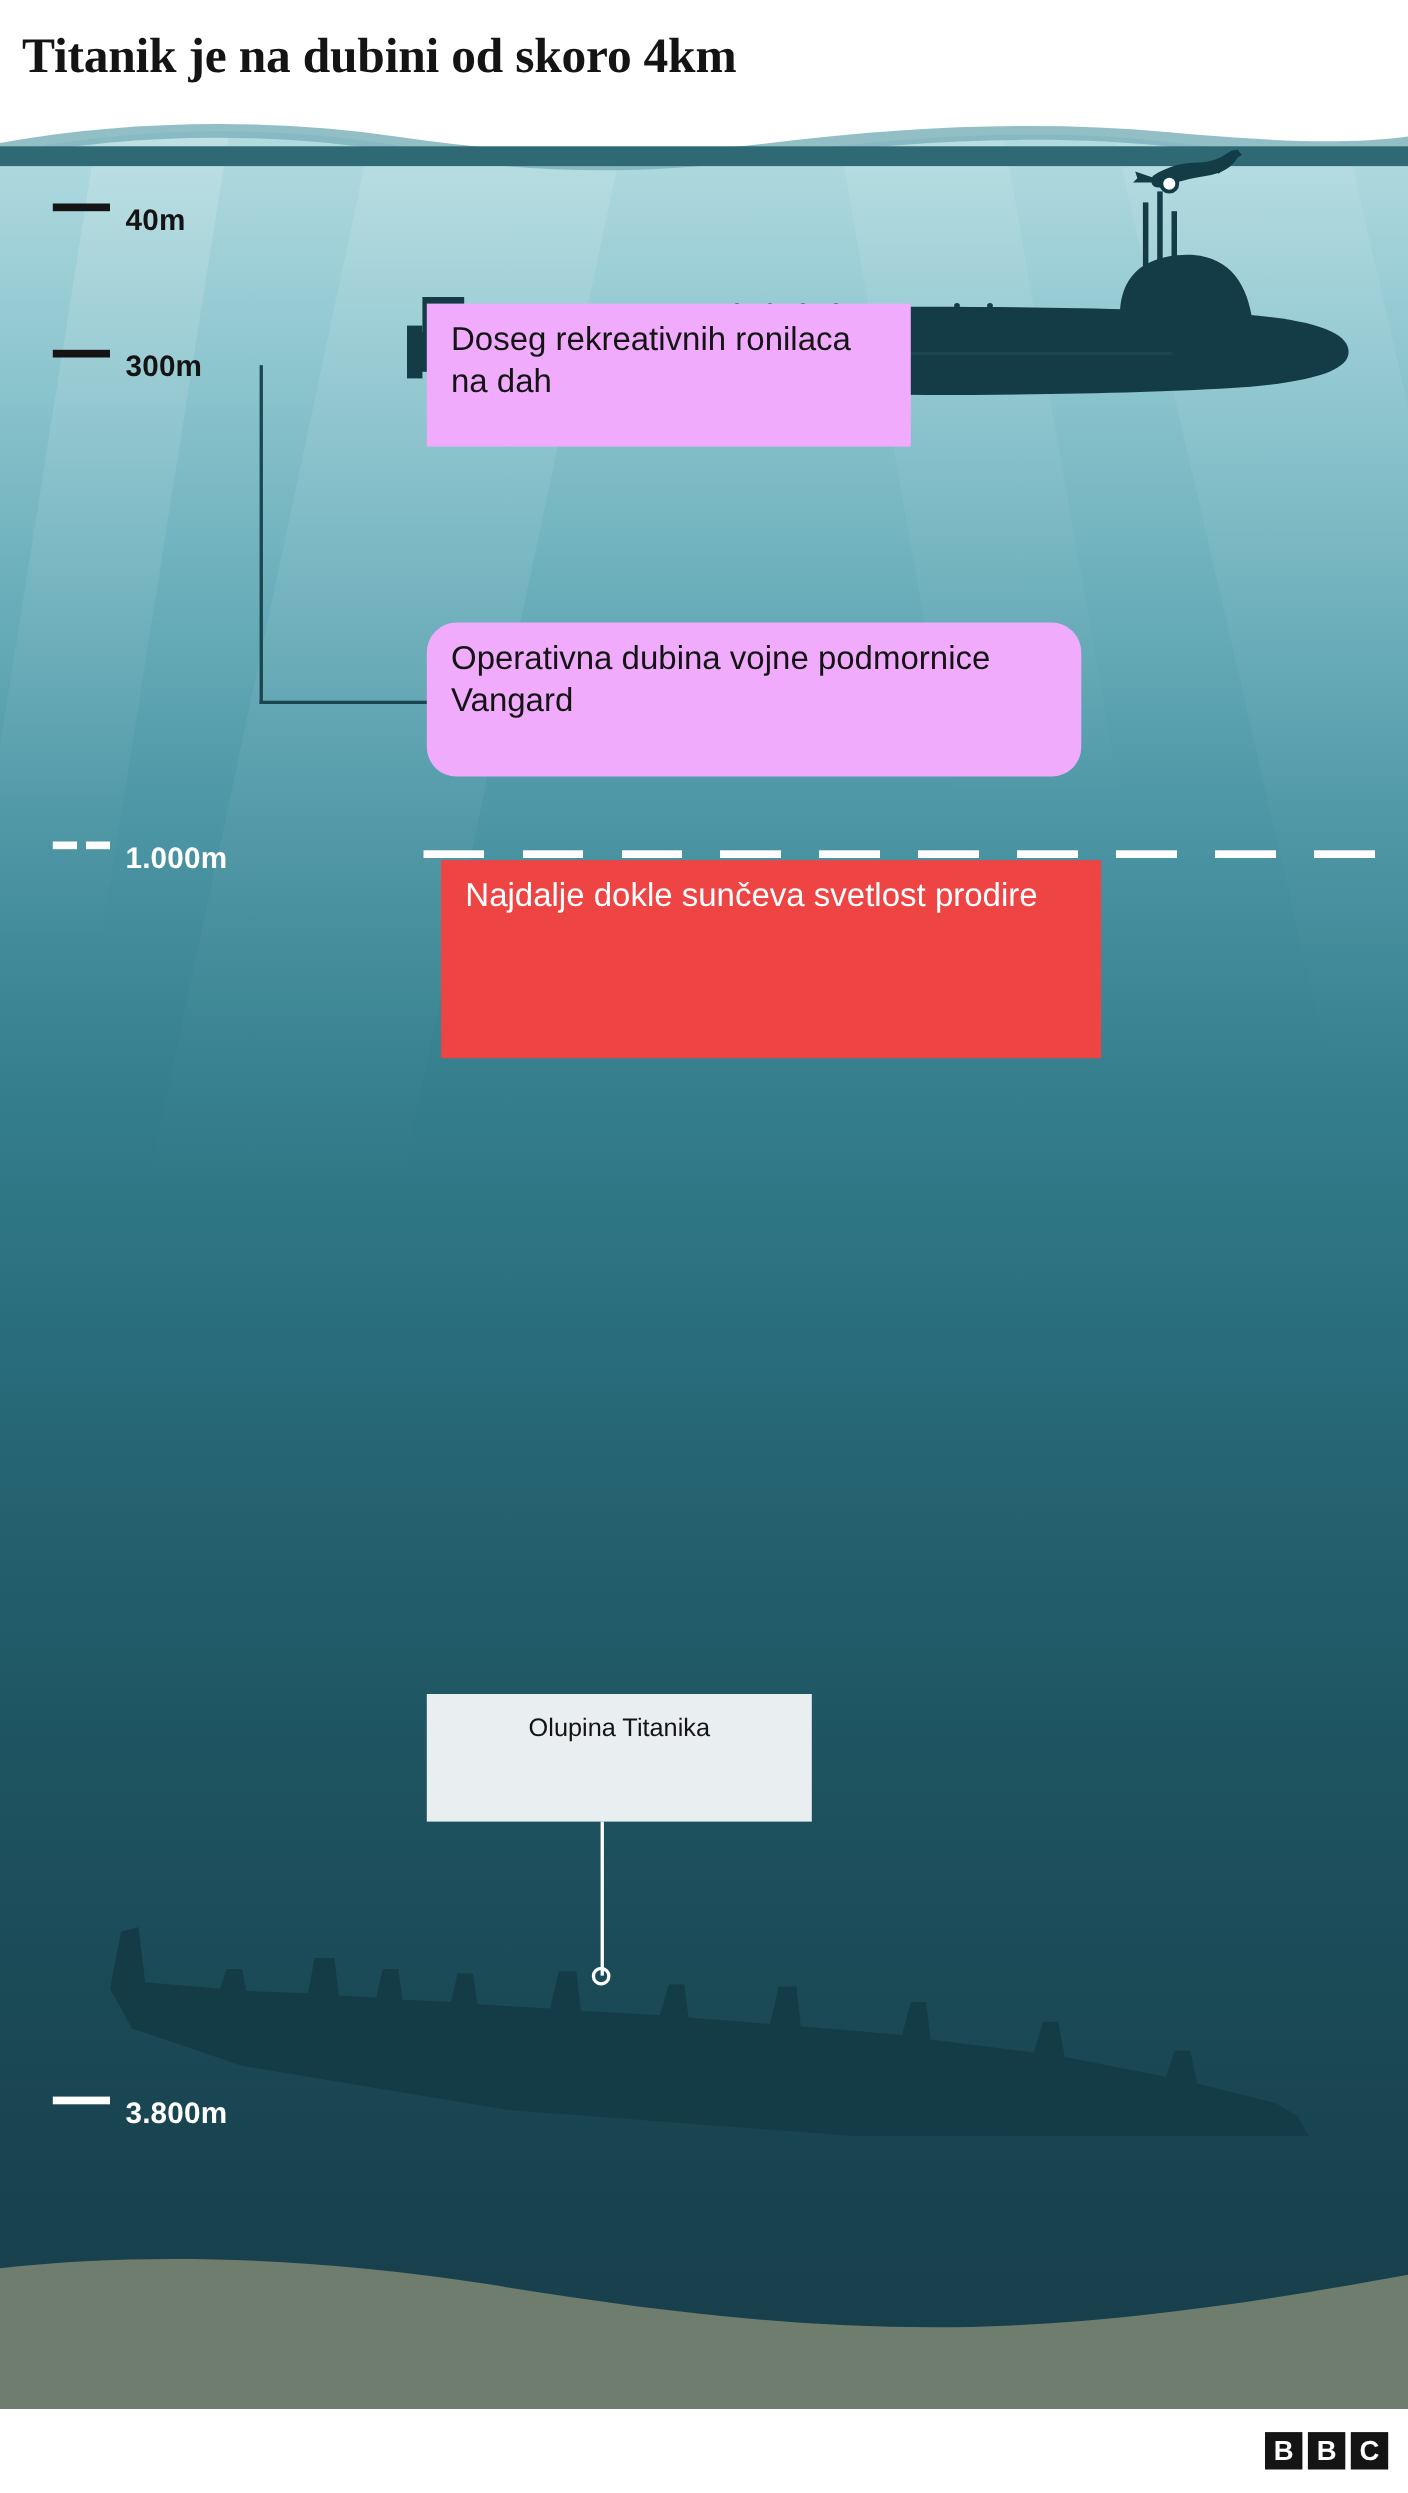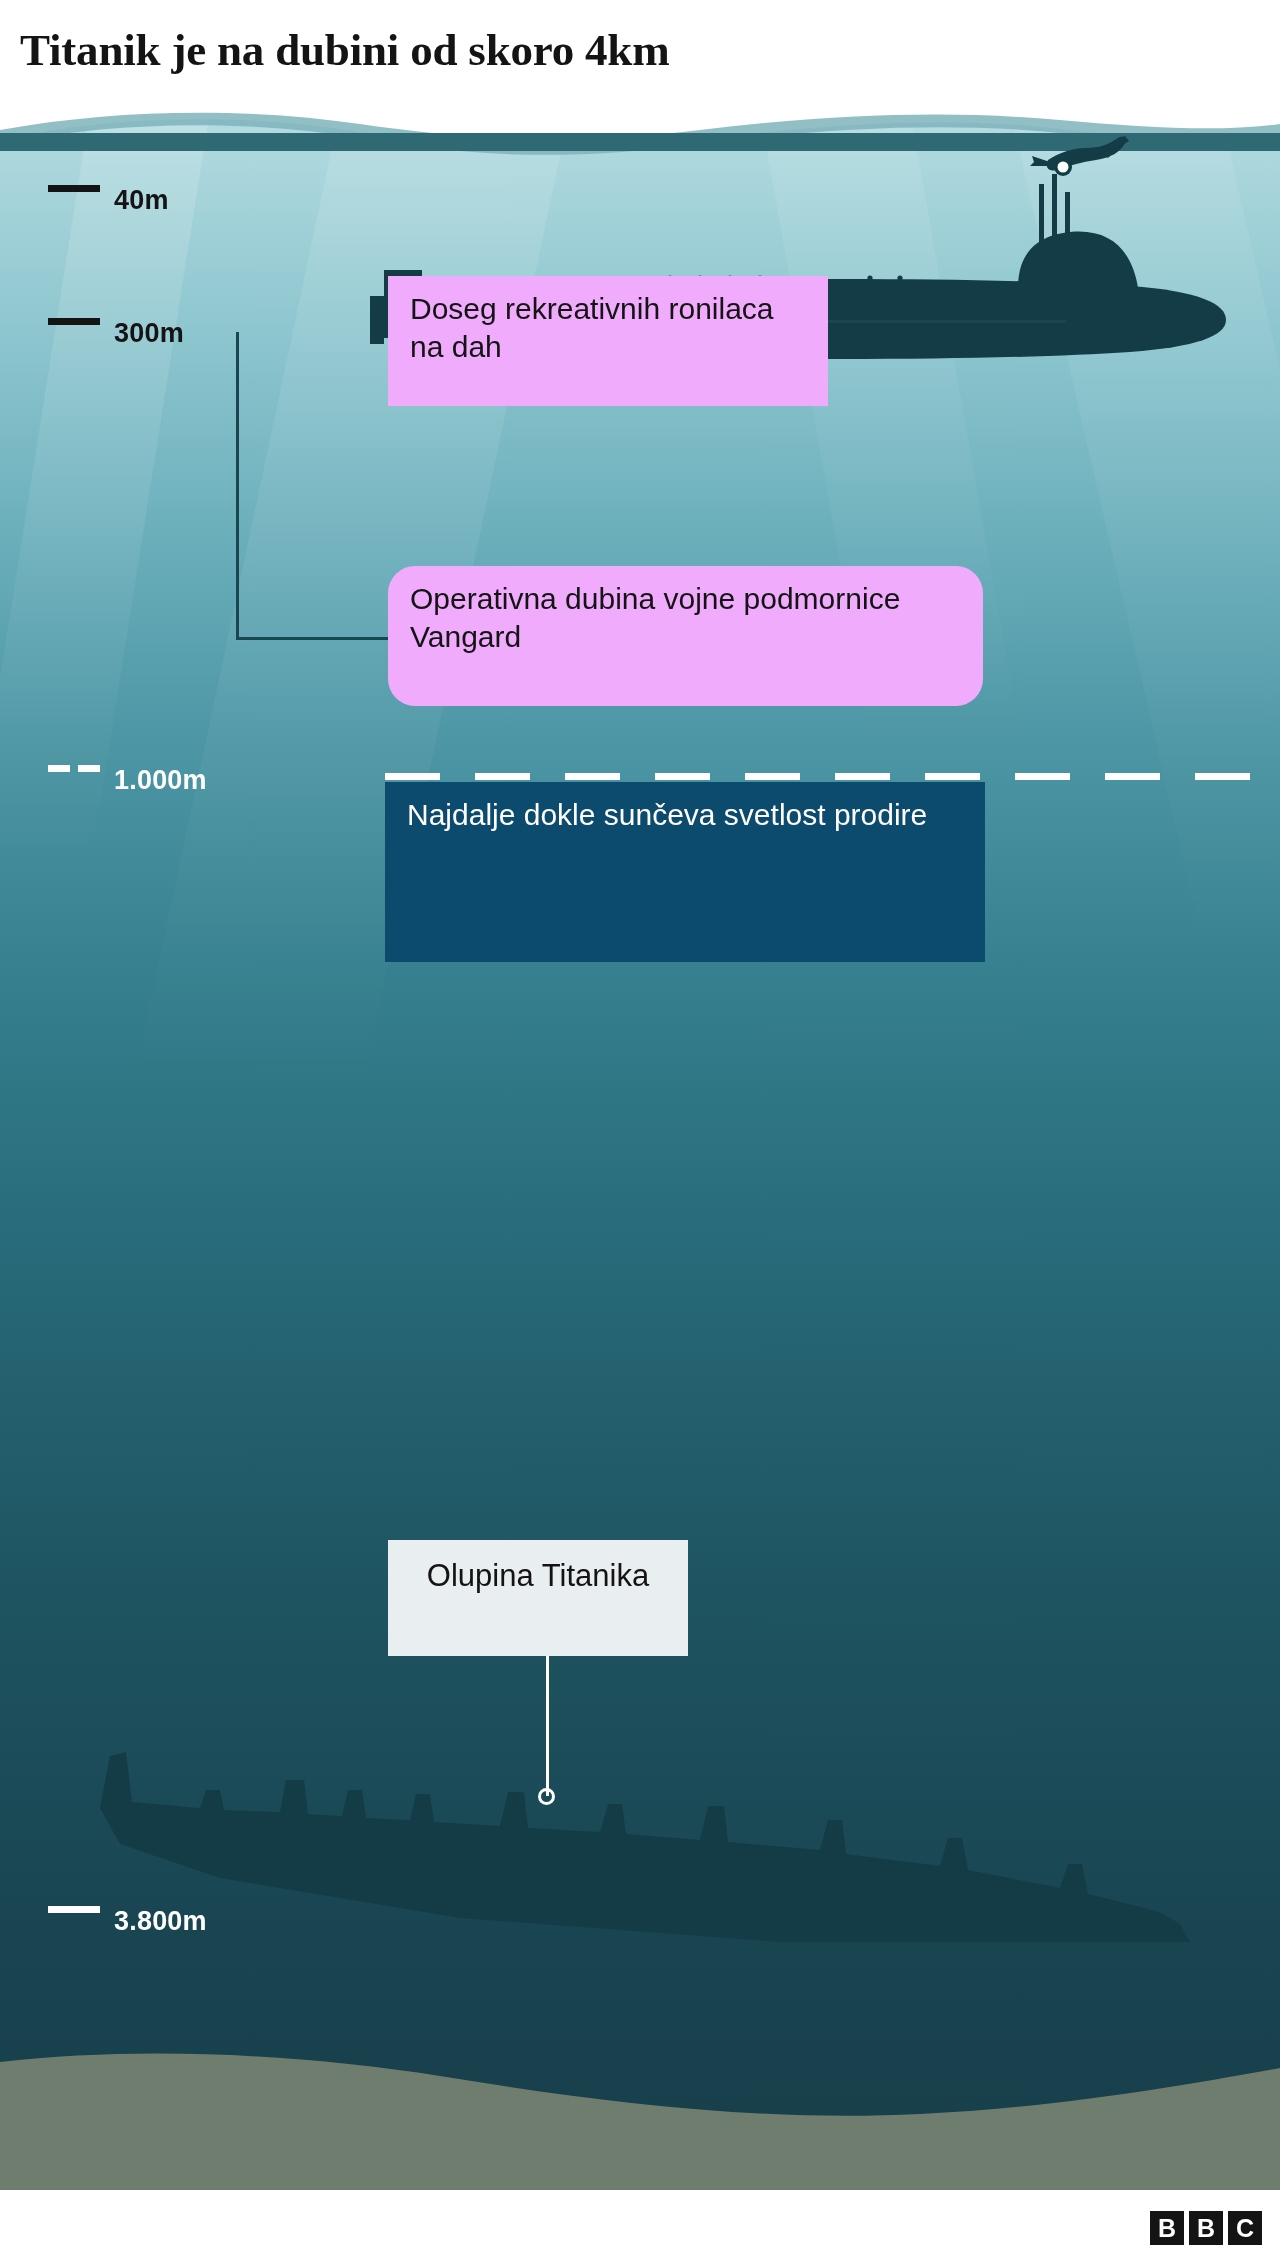--- a/index.html
+++ b/index.html
@@ -143,22 +143,23 @@
   .callout {
     position: absolute;
     background: #f0abfc;
     color: #141414;
     padding: 14px 18px 16px 22px;
     box-sizing: border-box;
     font-size: 30px;
     line-height: 1.27;
   }
   .callout.red {
-    background: #0c4a6e;
+    background: #ef4444;
     color: #ffffff;
+    margin-left: 16px;
   }
   .callout.grey {
     background: #e9eef0;
     color: #141414;
     text-align: center;
     padding: 16px 18px;
   }
 
   
   .leader {
@@ -276,21 +277,21 @@
   <div class="callout" style="left:388px; top:456px; width:595px; height:140px;border-radius:27px;">Operativna dubina vojne podmornice Vangard</div>
 
   <div class="marker" style="left:0px; top:655px;">
     <div class="dashes"></div>
     <div class="lbl light">1.000m</div>
   </div>
   <div class="dashline" style="top:663px;"></div>
 
   <div class="callout red" style="left:385px; top:672px; width:600px; height:180px;">Najdalje dokle sunčeva svetlost prodire</div>
 
-  <div class="callout grey" style="left:388px; top:1430px; width:300px; height:116px; font-size:31px; line-height:1.3;">Olupina Titanika</div>
+  <div class="callout grey" style="left:388px; top:1430px; width:350px; height:116px; font-size:23px; line-height:1.3;">Olupina Titanika</div>
   <div class="leader-white" style="left:546px; top:1546px; width:3px; height:140px;"></div>
   <div class="dot-hollow" style="left:538px; top:1678px;"></div>
 
   <svg style="position:absolute; left:80px; top:1618px;" width="1200" height="240" viewBox="0 0 1200 240">
     <path d="M20,80 L30,28 L46,24 L52,74
              L120,80 L126,62 L140,62 L144,82
              L200,84 L206,52 L224,52 L228,86
              L262,88 L268,62 L282,62 L286,90
              L330,92 L336,66 L350,66 L354,94
              L420,98 L428,64 L444,64 L448,100

